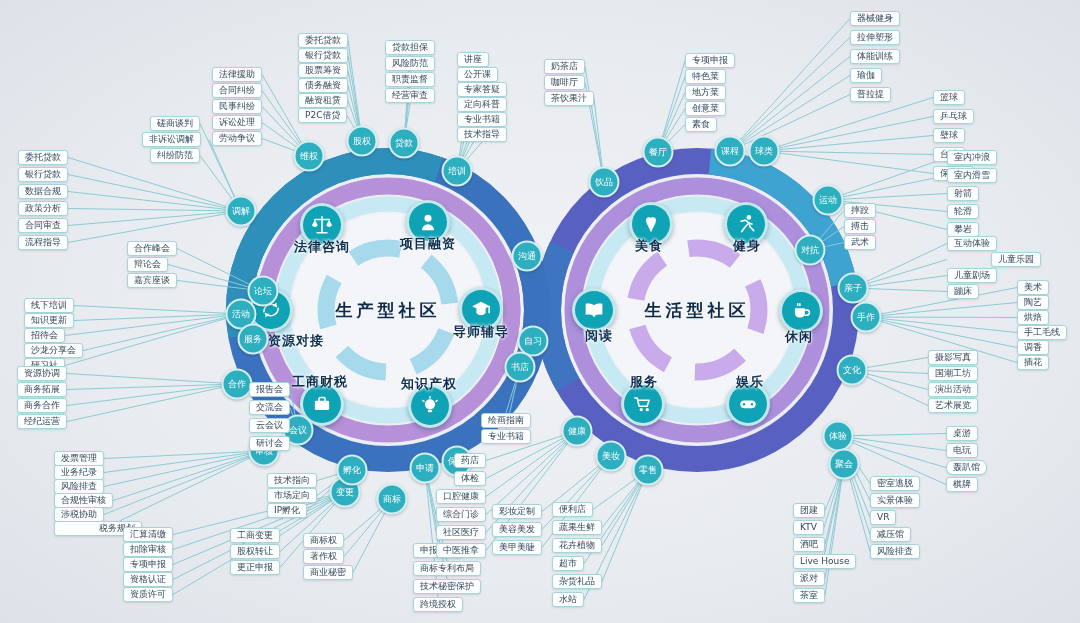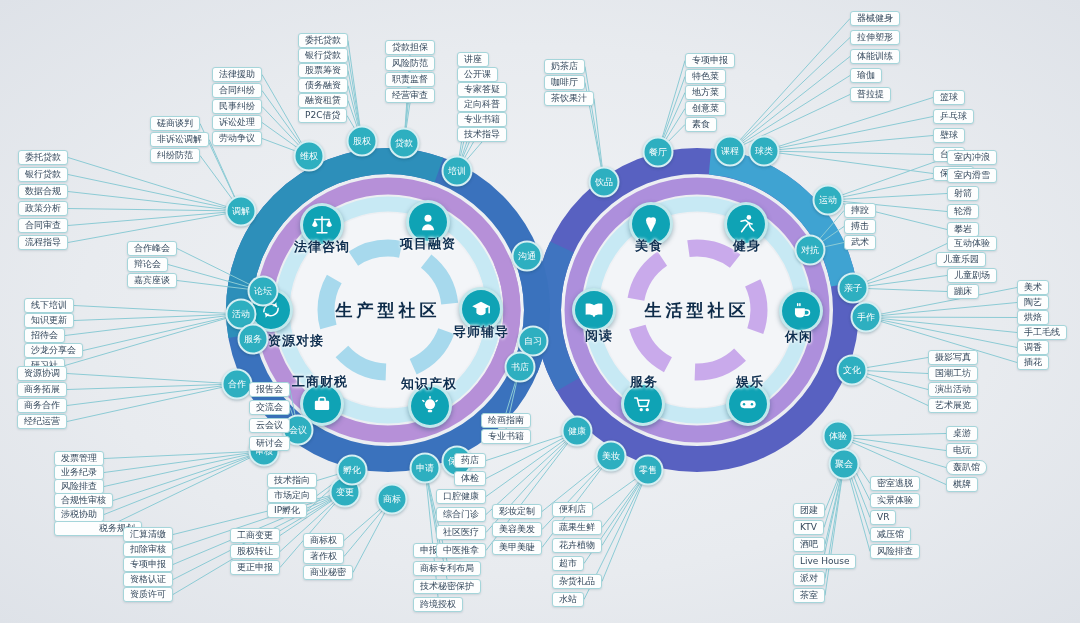--- a/index.html
+++ b/index.html
@@ -327,21 +327,21 @@
     <div class="bnode" style="left: 611px; top: 456px;">美妆</div>
     <div class="bnode" style="left: 577px; top: 431px;">健康</div>
     <div class="bnode" style="left: 520px; top: 367px;">书店</div>
     <div class="leaf" style="top: 150px; left: 18px;">委托贷款</div>
     <div class="leaf" style="top: 167px; left: 18px;">银行贷款</div>
     <div class="leaf" style="top: 184px; left: 18px;">数据合规</div>
     <div class="leaf" style="top: 201px; left: 18px;">政策分析</div>
     <div class="leaf" style="top: 218px; left: 18px;">合同审查</div>
     <div class="leaf" style="top: 235px; left: 18px;">流程指导</div>
     <div class="leaf" style="top: 116px; left: 150px;">磋商谈判</div>
-    <div class="leaf" style="top: 132px; left: 150px;">非诉讼调解</div>
+    <div class="leaf" style="top: 132px; left: 142px;">非诉讼调解</div>
     <div class="leaf" style="top: 148px; left: 150px;">纠纷防范</div>
     <div class="leaf" style="top: 67px; left: 212px;">法律援助</div>
     <div class="leaf" style="top: 83px; left: 212px;">合同纠纷</div>
     <div class="leaf" style="top: 99px; left: 212px;">民事纠纷</div>
     <div class="leaf" style="top: 115px; left: 212px;">诉讼处理</div>
     <div class="leaf" style="top: 131px; left: 212px; text-align: center;">劳动争议</div>
     <div class="leaf" style="top: 33px; left: 298px;">委托贷款</div>
     <div class="leaf" style="top: 48px; left: 298px;">银行贷款</div>
     <div class="leaf" style="top: 63px; left: 298px;">股票筹资</div>
     <div class="leaf" style="top: 78px; left: 298px;">债务融资</div>
@@ -417,21 +417,21 @@
     <div class="leaf" style="top: 166px; left: 933px;">保龄球</div>
     <div class="leaf" style="top: 150px; left: 947px;">室内冲浪</div>
     <div class="leaf" style="top: 168px; left: 947px;">室内滑雪</div>
     <div class="leaf" style="top: 186px; left: 947px;">射箭</div>
     <div class="leaf" style="top: 204px; left: 947px;">轮滑</div>
     <div class="leaf" style="top: 222px; left: 947px;">攀岩</div>
     <div class="leaf" style="top: 203px; left: 844px;">摔跤</div>
     <div class="leaf" style="top: 219px; left: 844px;">搏击</div>
     <div class="leaf" style="top: 235px; left: 844px;">武术</div>
     <div class="leaf" style="top: 236px; left: 947px;">互动体验</div>
-    <div class="leaf" style="top: 252px; left: 936px;">儿童乐园</div>
+    <div class="leaf" style="top: 252px; left: 991px;">儿童乐园</div>
     <div class="leaf" style="top: 268px; left: 947px;">儿童剧场</div>
     <div class="leaf" style="top: 284px; left: 947px;">蹦床</div>
     <div class="leaf" style="top: 280px; left: 1017px;">美术</div>
     <div class="leaf" style="top: 295px; left: 1017px;">陶艺</div>
     <div class="leaf" style="top: 310px; left: 1017px;">烘焙</div>
     <div class="leaf" style="top: 325px; left: 1017px;">手工毛线</div>
     <div class="leaf" style="top: 340px; left: 1017px;">调香</div>
     <div class="leaf" style="top: 355px; left: 1017px;">插花</div>
     <div class="leaf" style="top: 350px; left: 928px;">摄影写真</div>
     <div class="leaf" style="top: 366px; left: 928px;">国潮工坊</div>

